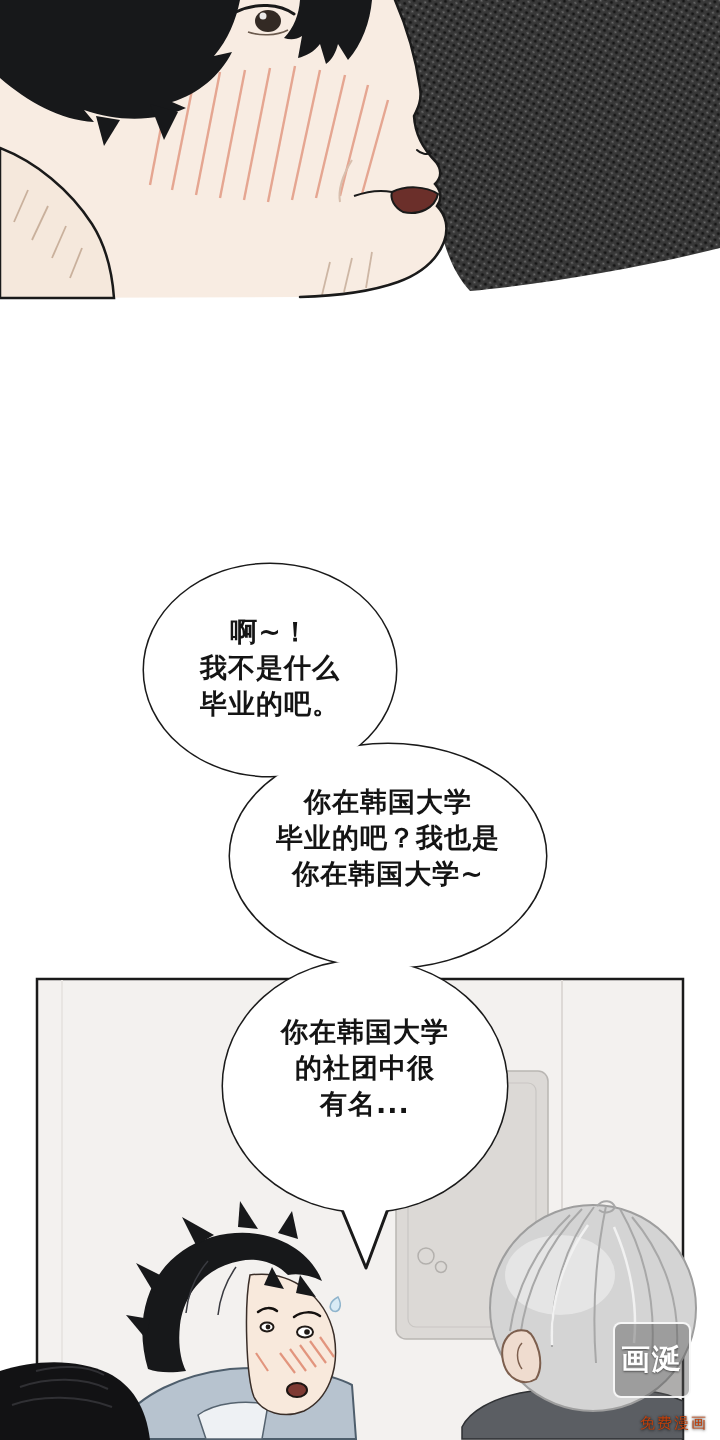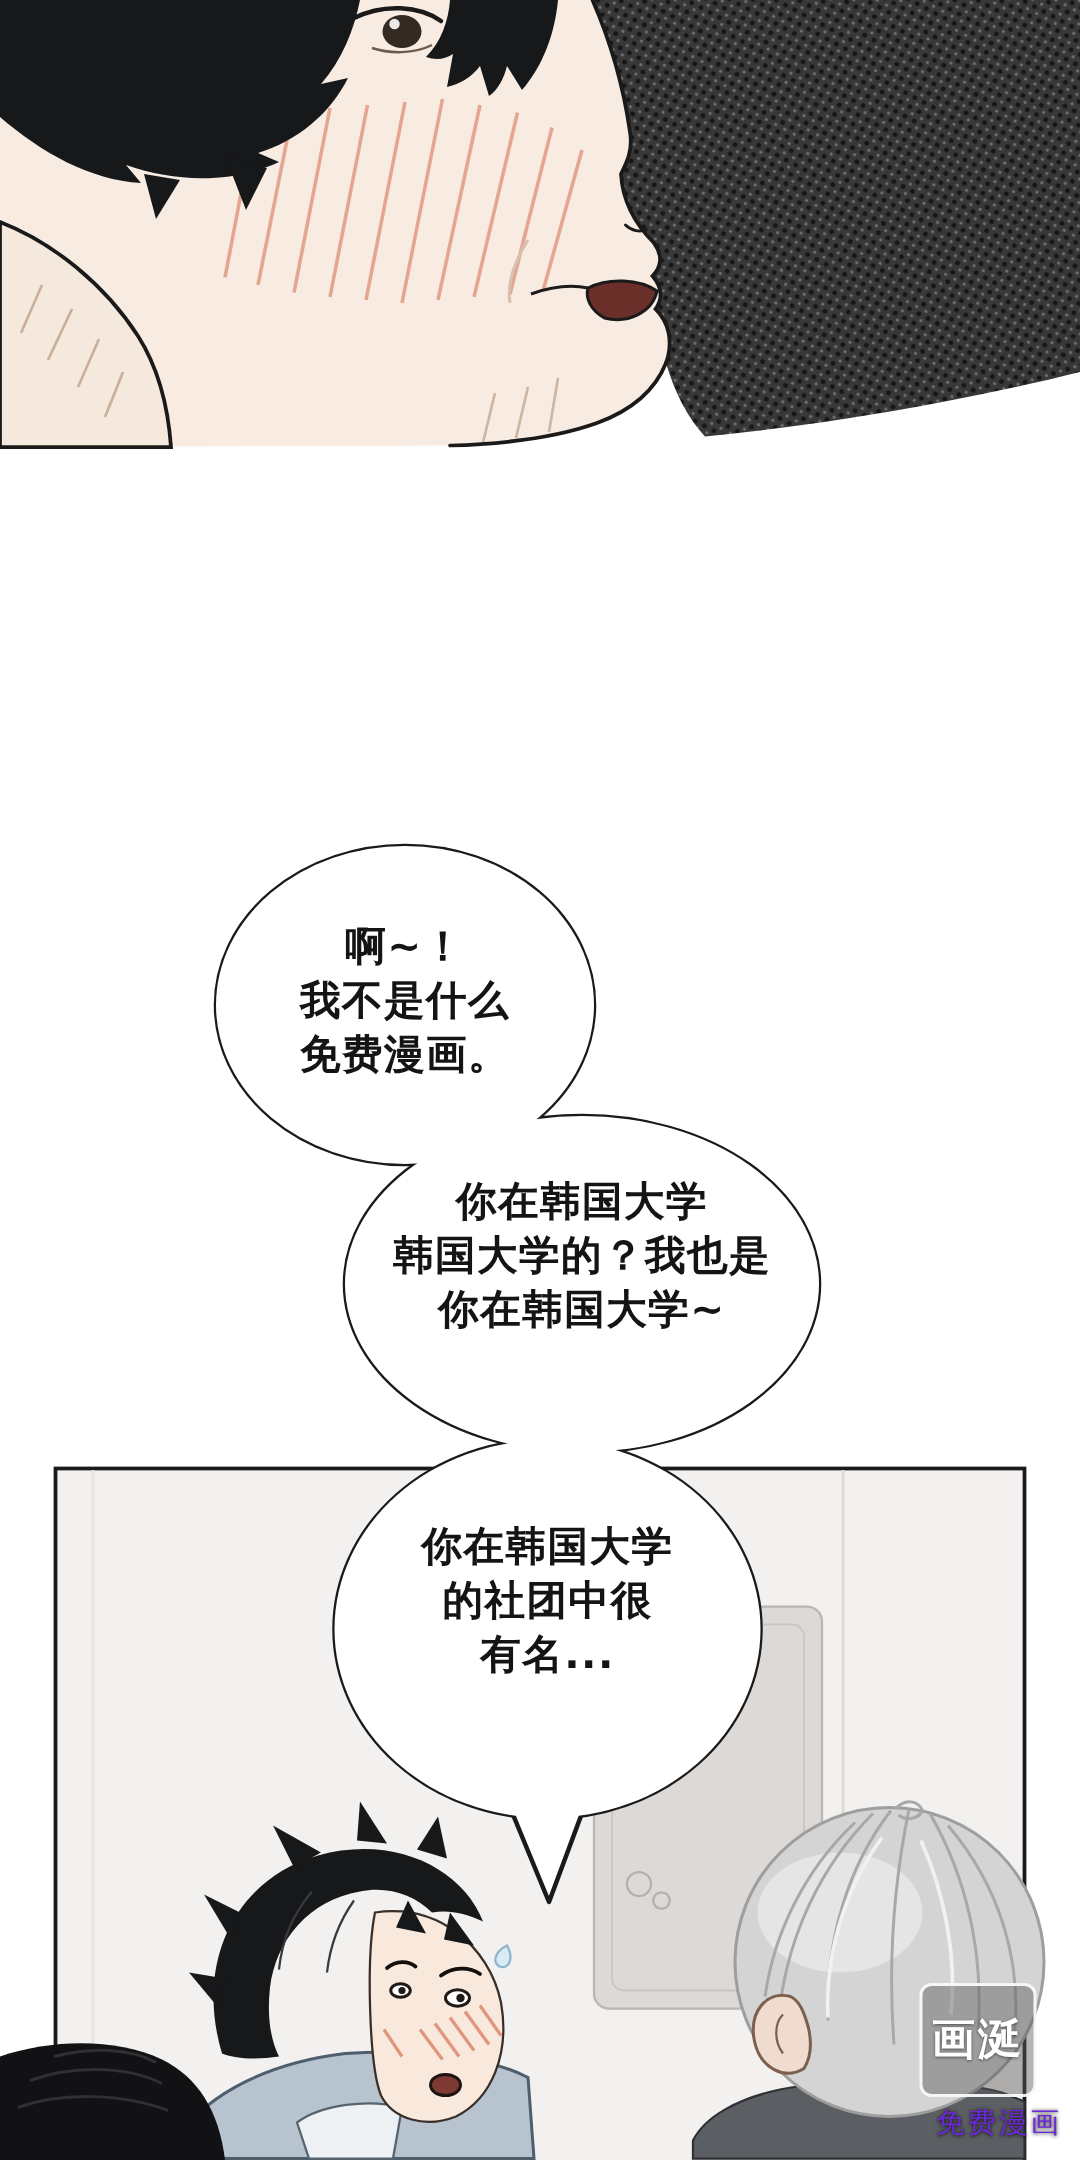--- a/index.html
+++ b/index.html
@@ -12,21 +12,21 @@
   .bubble-text{position:absolute;z-index:3;text-align:center;color:#141414;
                font-size:27px;line-height:36px;font-weight:600;letter-spacing:1px;}
   #bubble-text-1{left:145px;top:614px;width:250px;}
   #bubble-text-2{left:228px;top:784px;width:320px;}
   #bubble-text-3{left:215px;top:1014px;width:300px;}
   #watermark{position:absolute;z-index:4;left:596px;top:1322px;width:112px;text-align:right;}
   #watermark-logo{margin:0 auto;width:74px;height:72px;border:2px solid rgba(255,255,255,0.9);
                   border-radius:8px;background:rgba(90,90,90,0.45);display:flex;align-items:center;
                   justify-content:center;color:#ffffff;font-size:29px;font-weight:bold;
                   letter-spacing:2px;text-shadow:0 1px 2px rgba(0,0,0,0.5);}
-  #watermark-caption{margin-top:4px;color:#6d28d9;font-size:19px;letter-spacing:2px;
+  #watermark-caption{margin-top:16px;color:#c2410c;font-size:15px;letter-spacing:2px;
                      text-shadow:0 1px 3px rgba(0,0,0,0.6),0 0 2px rgba(0,0,0,0.5);}
   svg{display:block;}
 </style>
 </head>
 <body>
 
 <div class="page">
 
   <div id="panel-top" class="panel">
     <svg width="720" height="300" viewBox="0 0 720 300">
@@ -198,26 +198,26 @@
     <g fill="#ffffff" stroke="none">
       <ellipse cx="180" cy="130" rx="126" ry="106"></ellipse>
       <ellipse cx="298" cy="316" rx="158" ry="112"></ellipse>
       <ellipse cx="275" cy="546" rx="142" ry="126"></ellipse>
     </g>
   </svg>
 
   <div id="bubble-text-1" class="bubble-text">
     <div>啊~！</div>
     <div>我不是什么</div>
-    <div>免费漫画。</div>
+    <div>毕业的吧。</div>
   </div>
 
   <div id="bubble-text-2" class="bubble-text">
     <div>你在韩国大学</div>
-    <div>韩国大学的？我也是</div>
+    <div>毕业的吧？我也是</div>
     <div>你在韩国大学~</div>
   </div>
 
   <div id="bubble-text-3" class="bubble-text">
     <div>你在韩国大学</div>
     <div>的社团中很</div>
     <div>有名...</div>
   </div>
 
   <div id="watermark">

